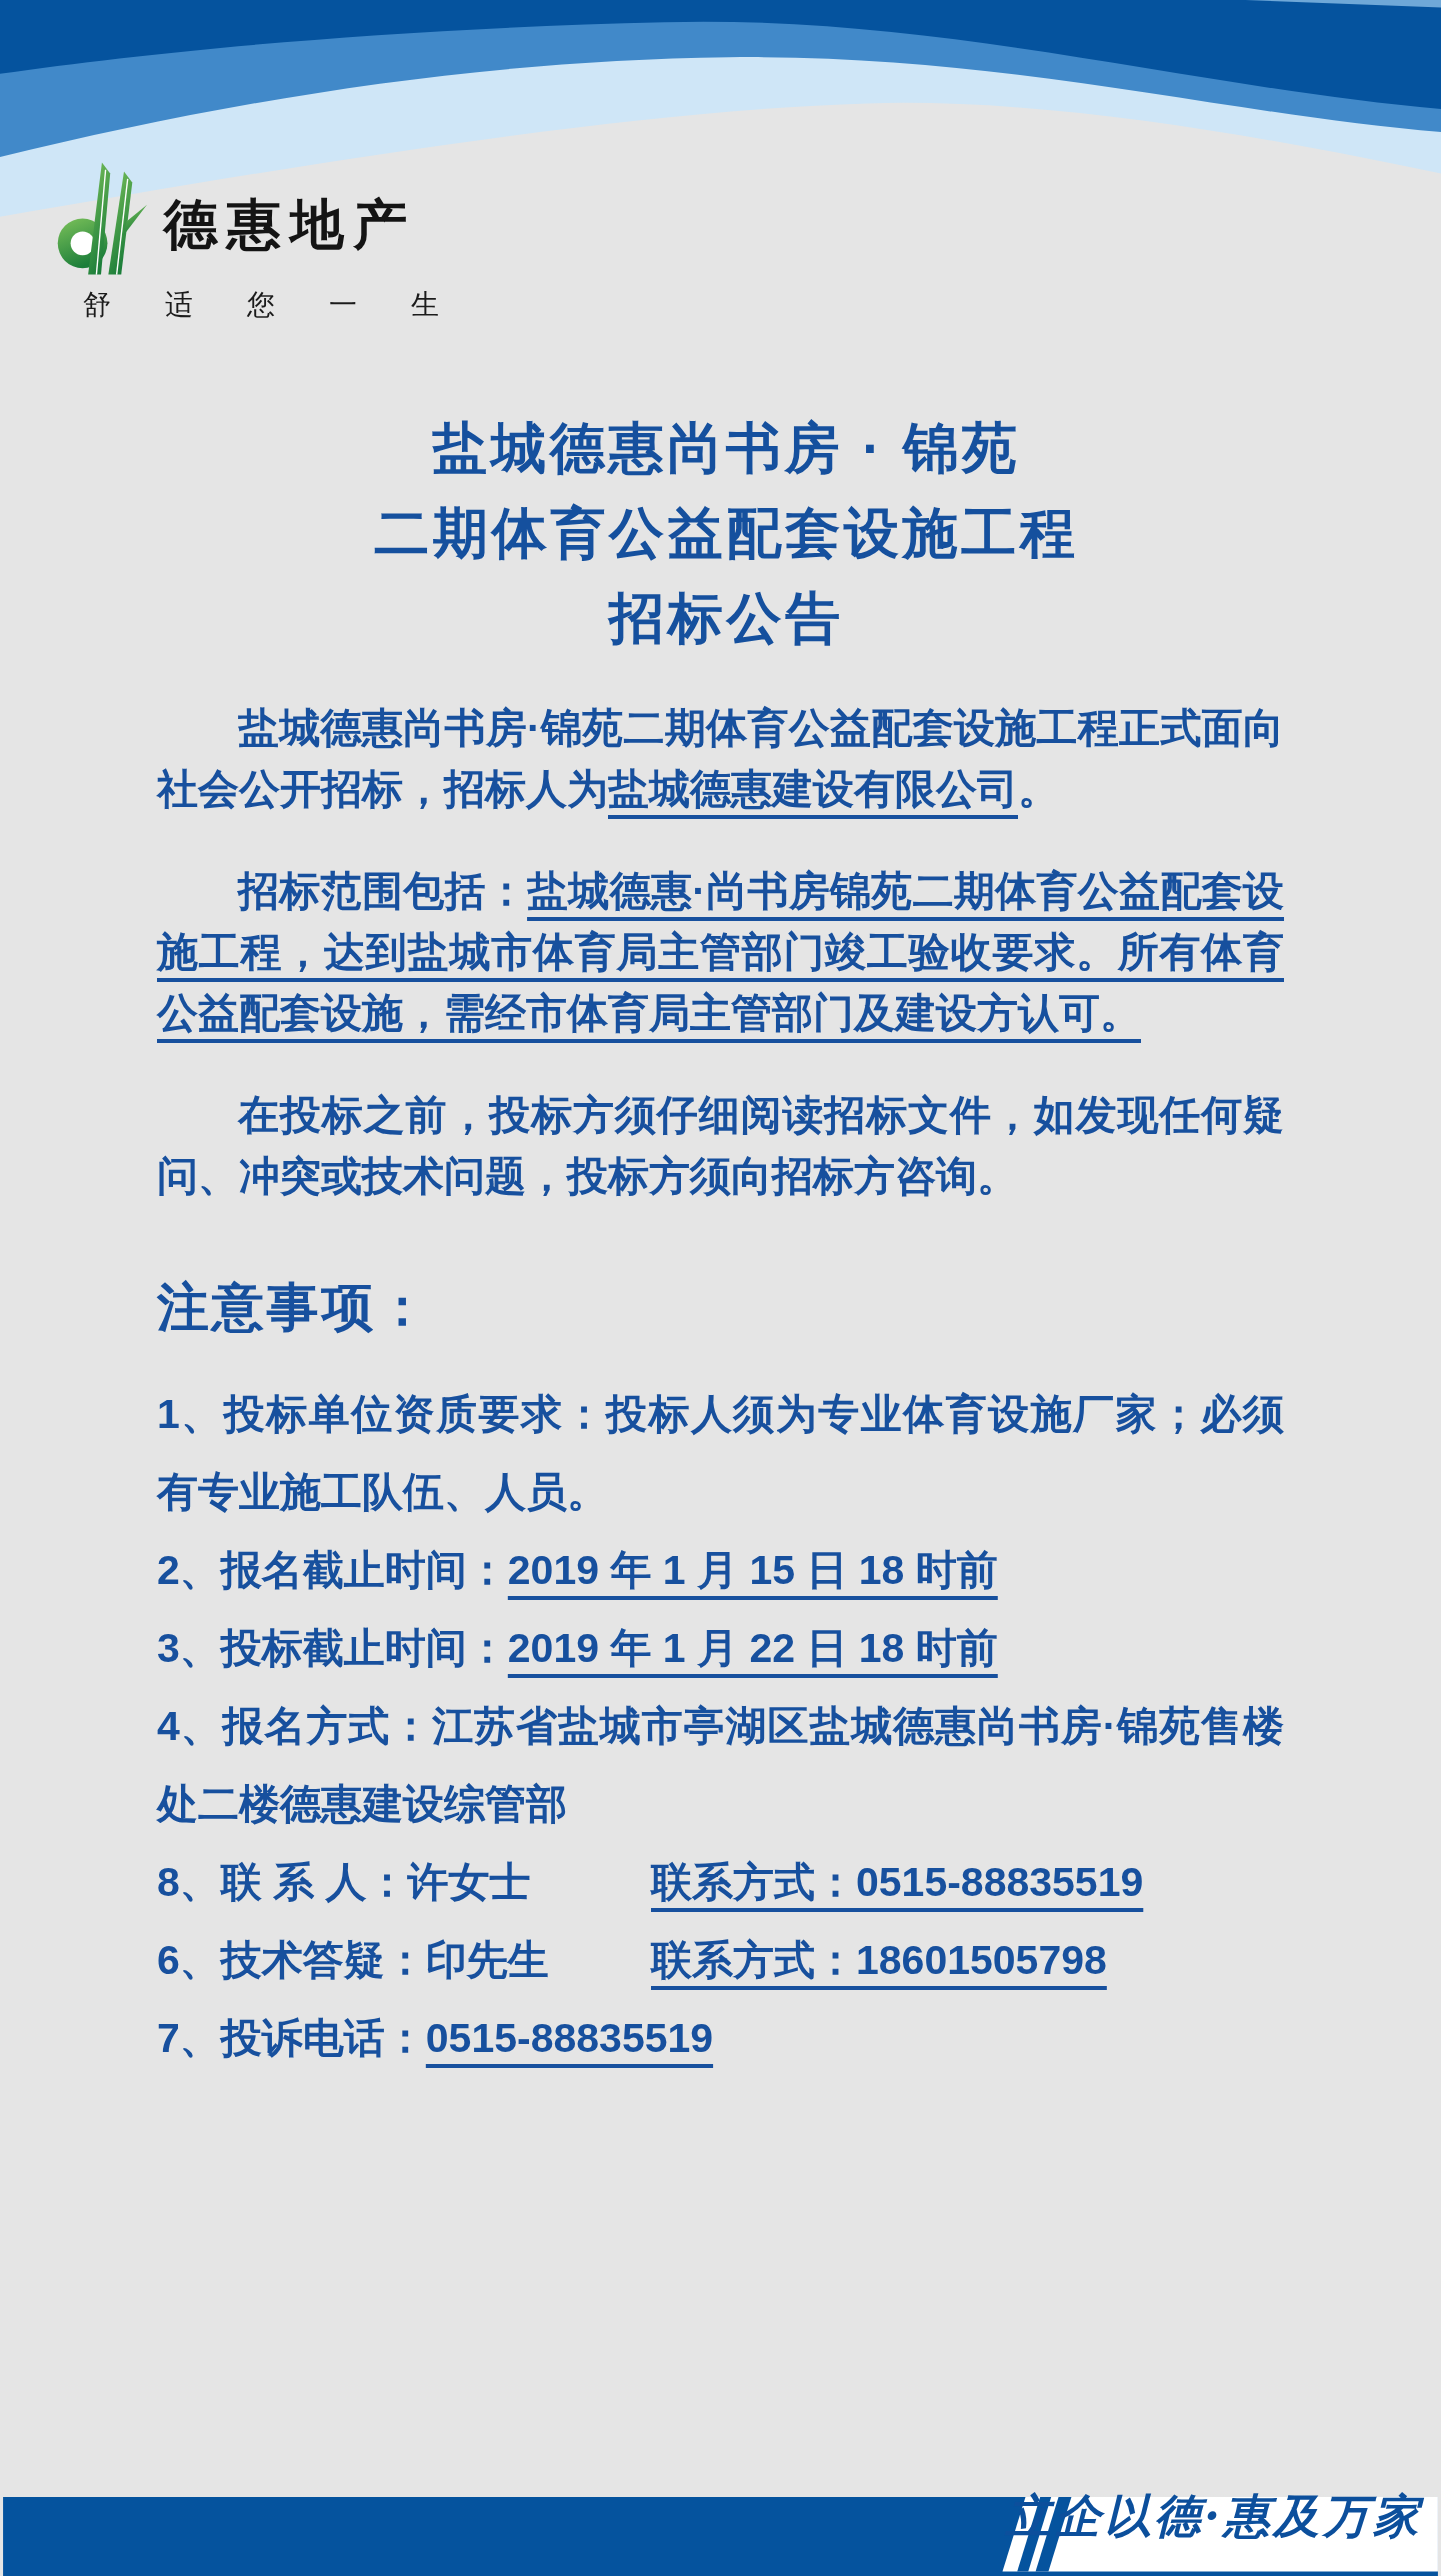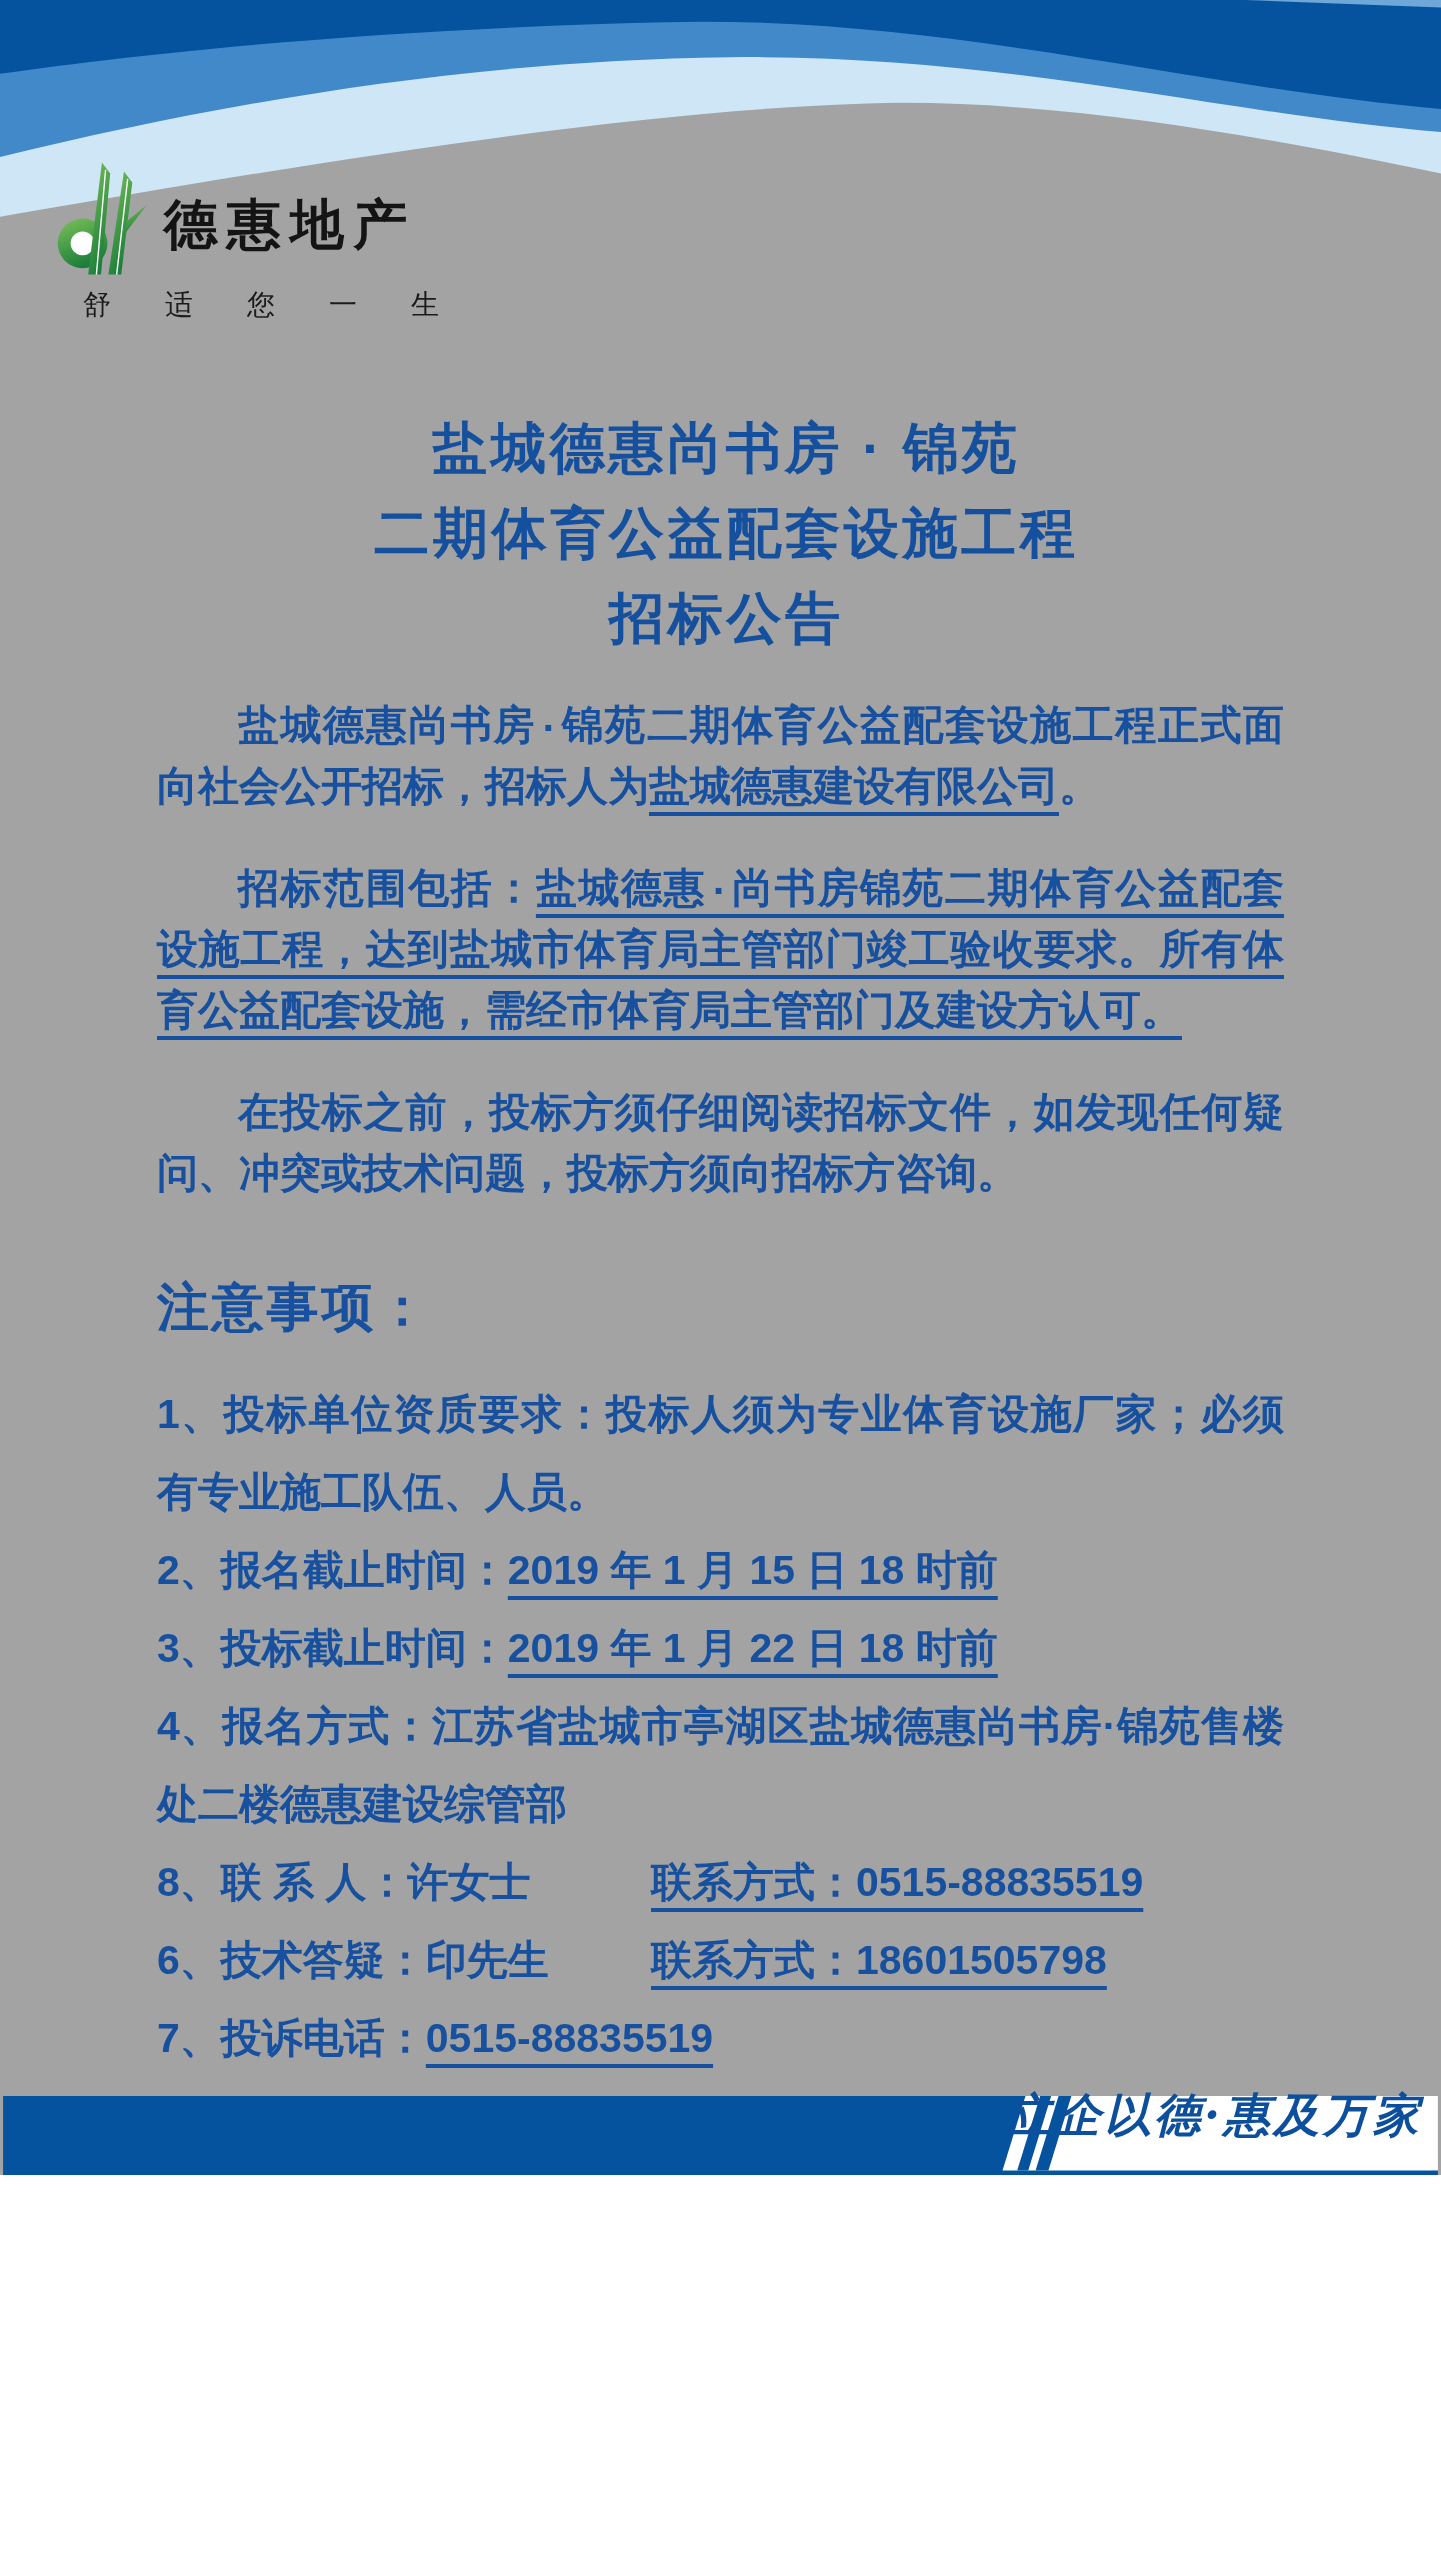--- a/index.html
+++ b/index.html
@@ -1,20 +1,20 @@
 <!DOCTYPE html>
 <html style="font-size:14.8px"><head>
 <meta charset="utf-8">
 <style>
   html,body{margin:0;padding:0;background:#ffffff;}
   .page{
     position:relative;
     width:1441px;
-    height:2175px;
-    background:#a3a3a3;
+    height:2576px;
+    background:#e5e5e5;
     overflow:hidden;
     font-family:"Liberation Sans", sans-serif;
   }
   
   .header-svg{position:absolute;top:0;left:0;display:block;}
   
   .logo{position:absolute;left:55px;top:162px;}
   .logo-row{display:flex;align-items:flex-end;}
   .logo-mark{display:block;}
   .company-name{
@@ -55,21 +55,20 @@
     width:1127px;
     color:#17509e;
     font-weight:bold;
   }
   .para{
     font-size:41px;
     line-height:61px;
     text-align:justify;
     text-indent:81px;
     margin:0 0 41px 0;
-    font-family:Liberation Mono, monospace;
   }
   .u{
     text-decoration:underline;
     text-decoration-thickness:3.7px;
     text-underline-offset:12px;
   }
   .notice-heading{
     margin:65px 0 33px 0;
     font-size:52px;
     line-height:70px;

